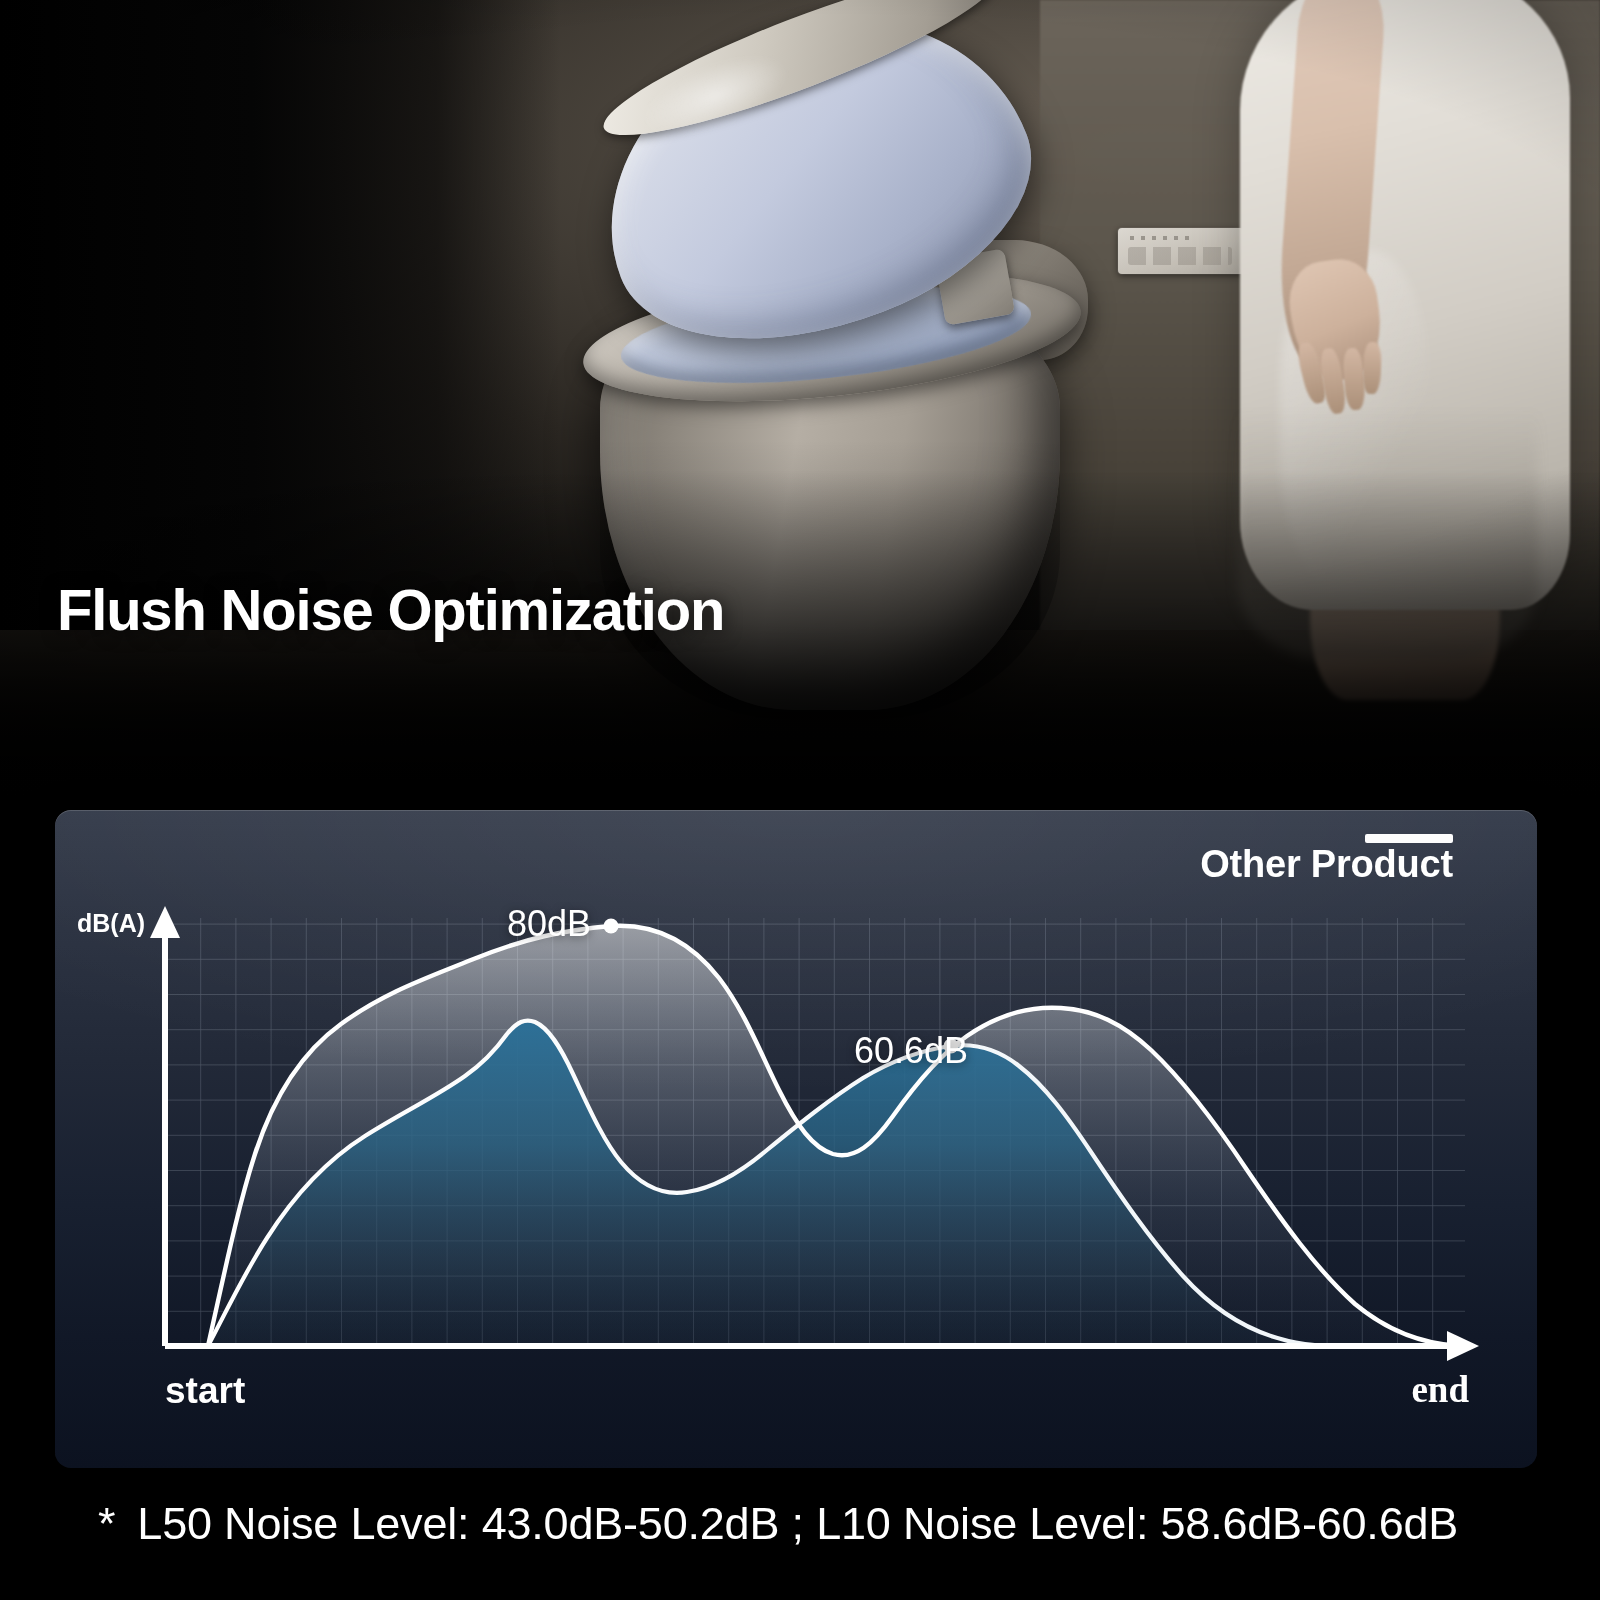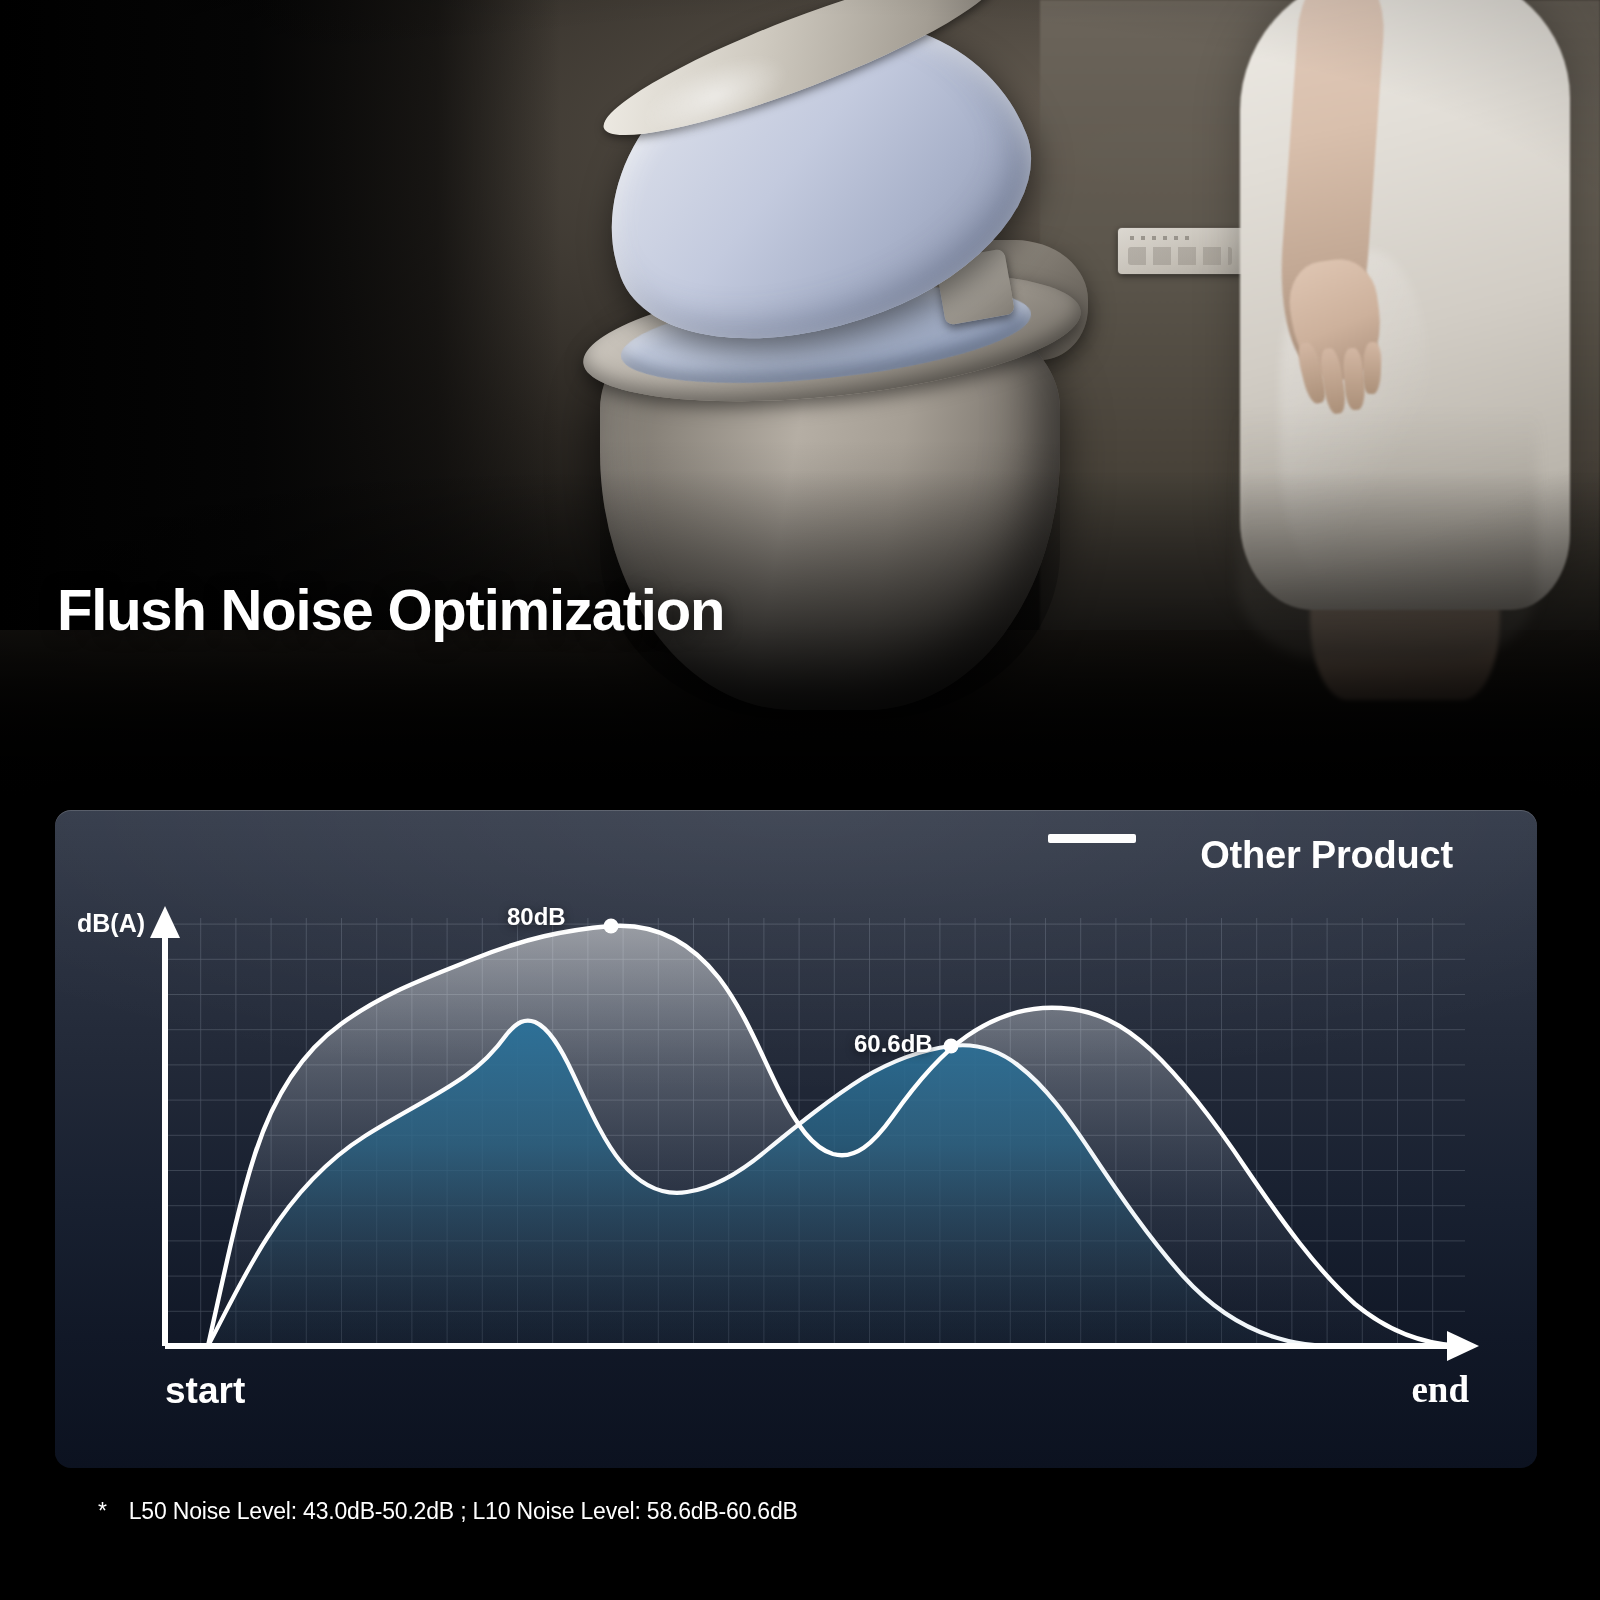--- a/index.html
+++ b/index.html
@@ -133,40 +133,40 @@
   
   .panel{position:absolute;left:55px;top:810px;width:1482px;height:658px;
     border-radius:16px;overflow:hidden;
     background:linear-gradient(180deg,#353c4b 0%, #2c3342 16%, #222938 38%, #182030 60%, #111827 80%, #0c1220 100%);
     box-shadow:inset 0 1px 0 rgba(255,255,255,.16), 0 10px 34px rgba(0,0,0,.6);}
   .panel-sheen{position:absolute;inset:0;
     background:radial-gradient(110% 70% at 50% 0%, rgba(255,255,255,.07) 0%, rgba(255,255,255,0) 62%);}
 
   
   .legend{position:absolute;right:84px;top:24px;}
-  .legend-row{display:flex;align-items:flex-start;height:62px;}
+  .legend-row{display:flex;align-items:flex-end;height:62px;flex-direction:column;}
   .legend-swatch{width:88px;height:9px;border-radius:2px;flex:0 0 auto;}
   .legend-swatch.white{background:#fdfdfd;}
   .legend-label{margin-left:64px;font-size:38px;font-weight:bold;color:#fff;
     letter-spacing:-.2px;white-space:nowrap;}
 
   
   .plot{position:absolute;left:0;top:0;width:1482px;height:764px;}
   .plot svg{position:absolute;left:0;top:0;}
 
   .axis-label{position:absolute;left:22px;top:99px;font-size:25px;font-weight:bold;color:#fff;}
   .x-start{position:absolute;left:110px;top:560px;font-size:37px;font-weight:bold;color:#fff;}
   .x-end{position:absolute;right:68px;top:558px;font-size:37px;font-weight:bold;color:#fff;font-family:Liberation Serif, serif;}
-  .pt-label{position:absolute;font-size:24px;font-weight:bold;color:#fff;white-space:nowrap;
+  .pt-label{position:absolute;font-size:36px;font-weight:normal;color:#fff;white-space:nowrap;
     text-shadow:0 2px 8px rgba(0,0,0,.5);}
   .pt-80{left:452px;top:93px;}
   .pt-60{left:799px;top:220px;text-align:center;}
 
   
-  .footnote{position:absolute;left:98px;top:1498px;font-size:23px;color:#fff;letter-spacing:-.2px;
+  .footnote{position:absolute;left:98px;top:1498px;font-size:45px;color:#fff;letter-spacing:-.2px;
     white-space:nowrap;}
   .footnote .star{margin-right:22px;}
 </style>
 </head>
 <body>
 
 <div class="page">
 
   <div class="hero">
     <div class="hero-img">

